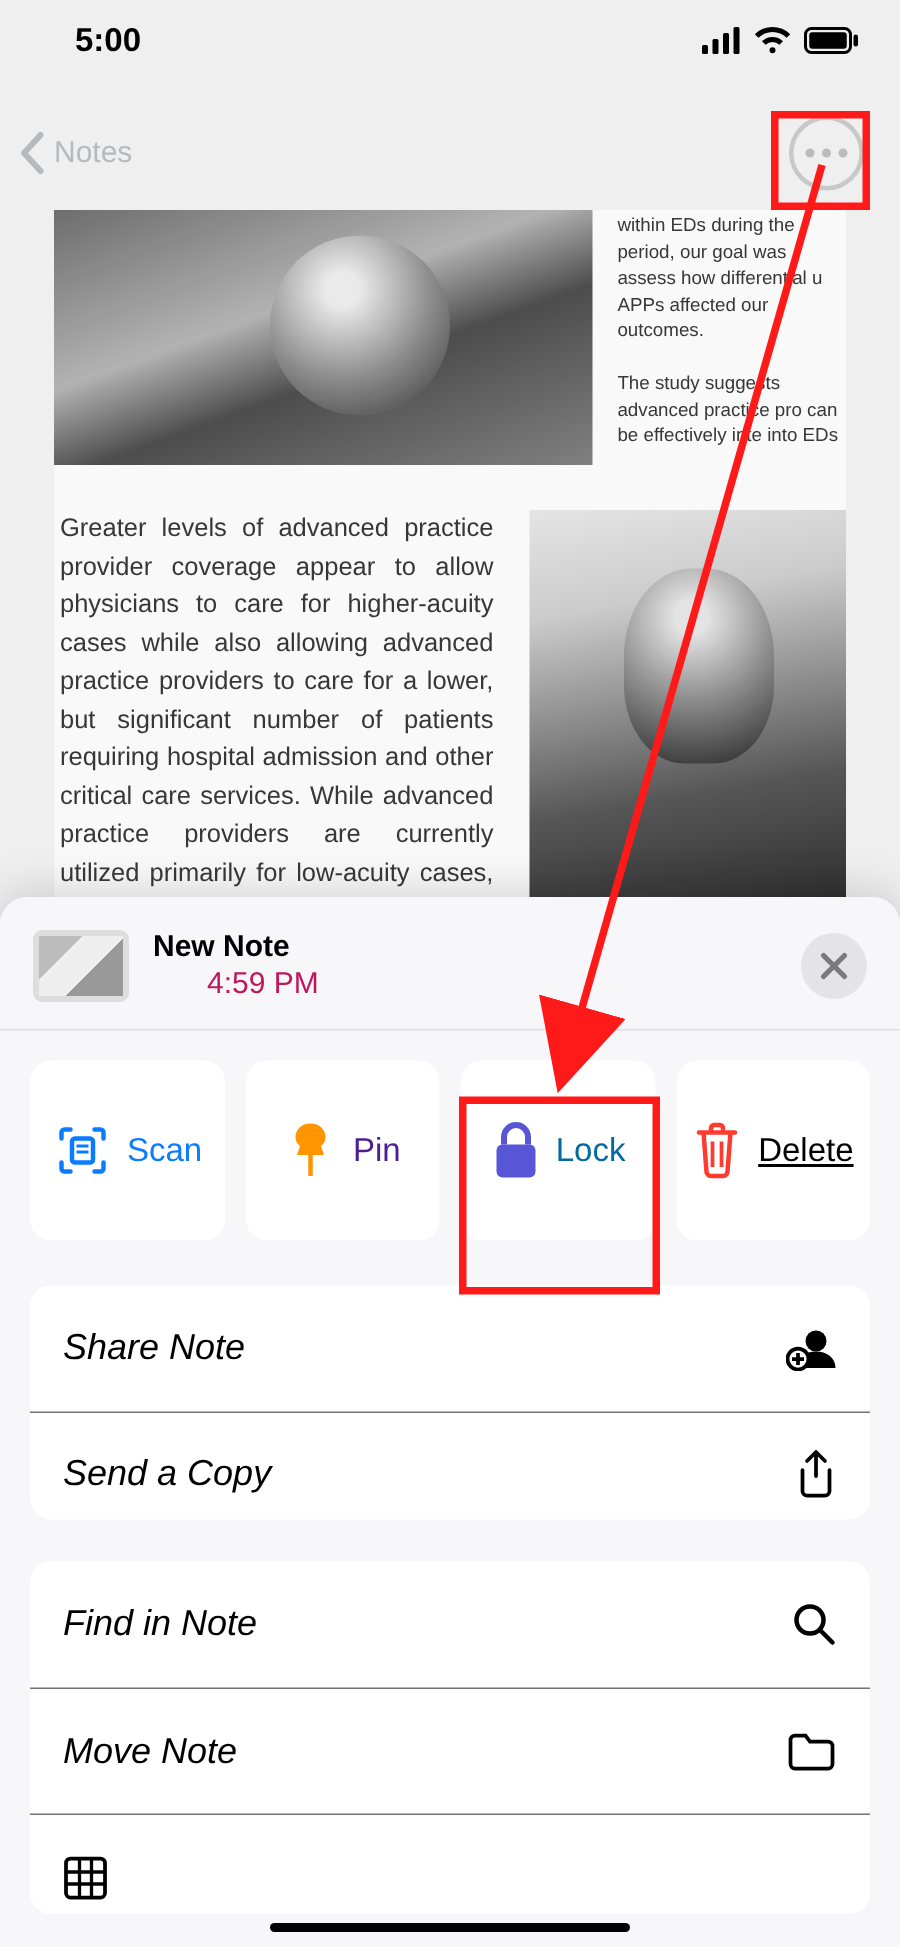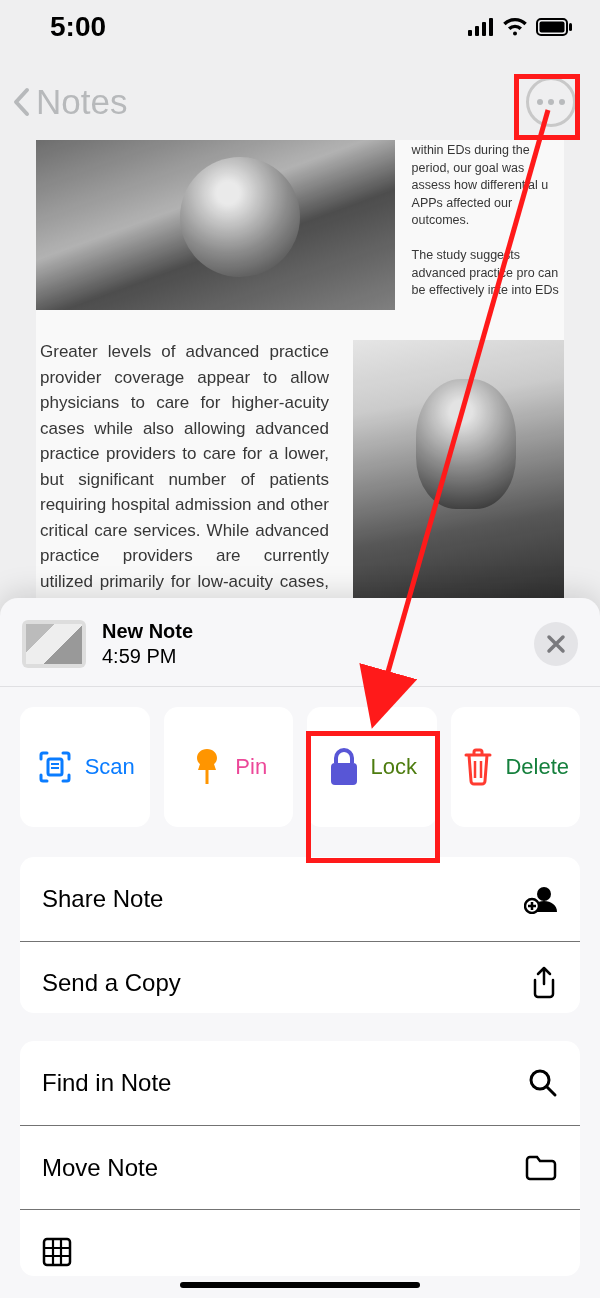--- a/index.html
+++ b/index.html
@@ -1,54 +1,54 @@
 <!DOCTYPE html>
 <html><head>
 <meta charset="utf-8">
 <style>
   * { box-sizing: border-box; margin: 0; padding: 0; }
   html, body { width: 600px; height: 1298px; font-family: -apple-system, "Helvetica Neue", Arial, sans-serif; background:#efeff0; overflow:hidden; position:relative;}
   
-  .status-bar { position:absolute; top:0; left:0; right:0; height:54px; display:flex; align-items:center; justify-content:space-between; padding:0 28px 0 50px; font-weight:700; font-size:28px; color:#000; }
+  .status-bar { position:absolute; top:0; left:0; right:0; height:54px; display:flex; align-items:center; justify-content:space-between; padding:0 28px 0 50px; font-weight:700; font-size:22px; color:#000; }
   .status-right { display:flex; align-items:center; gap:8px; }
   .status-right svg { display:block; }
 
   
   .nav-bar { position:absolute; top:72px; left:0; right:0; height:60px; display:flex; align-items:center; justify-content:space-between; padding:0 24px 0 12px; }
-  .back { display:flex; align-items:center; gap:4px; color:#b7b9bb; font-size:35px; }
+  .back { display:flex; align-items:center; gap:4px; color:#b7b9bb; font-size:20px; }
   .more-btn { width:50px; height:50px; border-radius:50%; border:3px solid #c8c8c8; display:flex; align-items:center; justify-content:center; gap:5px; background:#efeff0;}
   .more-btn span { width:6px; height:6px; border-radius:50%; background:#b9bbbd; }
 
   
   .note-area { position:absolute; top:140px; left:36px; right:36px; bottom:0; background:#fff; filter:grayscale(100%) contrast(95%); overflow:hidden; }
   .note-photo1 { position:absolute; top:0; left:0; width:68%; height:170px; background:linear-gradient(160deg,#6c6c6c 0%,#b5b5b5 40%,#4a4a4a 60%,#808080 100%); }
   .note-photo1::after{content:"";position:absolute;left:40%;top:10%;width:120px;height:120px;border-radius:50%;background:radial-gradient(circle at 40% 30%,#f0f0f0 10%,#8a8a8a 55%,#333 100%);}
   .note-text1 { position:absolute; top:0; right:0; width:30%; font-size:12.5px; color:#333; line-height:1.4; padding:2px 0 0 6px;}
   .note-text2 { position:absolute; top:195px; left:0; width:57%; font-size:17px; color:#333; line-height:1.5; text-align:justify; padding:4px 8px 0 4px;}
   .note-photo2 { position:absolute; top:200px; right:0; width:40%; height:260px; background:linear-gradient(170deg,#eaeaea 0%,#cfcfcf 25%,#555 70%,#2b2b2b 100%); }
   .note-photo2::after{content:"";position:absolute;left:30%;top:15%;width:100px;height:130px;border-radius:45% 45% 40% 40%;background:radial-gradient(circle at 45% 25%,#e8e8e8 10%,#8c8c8c 50%,#222 100%);}
 
   
   .sheet { position:absolute; left:0; right:0; bottom:0; top:598px; background:#f7f7f9; border-top-left-radius:18px; border-top-right-radius:18px; box-shadow:0 -4px 30px rgba(0,0,0,.15); display:flex; flex-direction:column; }
   .sheet-header { display:flex; align-items:center; padding:22px 22px 18px 22px; gap:16px;}
   .thumb { width:64px; height:48px; background:#ddd; border-radius:6px; position:relative; overflow:hidden;}
   .thumb::before{content:"";position:absolute;inset:4px;background:linear-gradient(135deg,#bbb 30%,#eee 30% 60%,#999 60%);}
   .sheet-title-wrap { flex:1; }
   .sheet-title { font-size:20px; font-weight:700; color:#000; }
-  .sheet-sub { font-size:20px; color:#000000; margin-top:2px;}
+  .sheet-sub { font-size:20px; color:#be185d; margin-top:2px;margin-left:36px;}
   .close-btn { width:44px; height:44px; border-radius:50%; background:#e4e4e7; display:flex; align-items:center; justify-content:center; }
   .sheet-divider { height:1px; background:#e0e0e3; margin:0; }
 
   .quick-row { display:flex; gap:14px; padding:20px 20px 24px 20px; }
   .quick-btn { flex:1; background:#fff; border-radius:14px; height:120px; display:flex; flex-direction:row; align-items:center; justify-content:center; gap:10px; }
   .quick-btn .ql { font-size:22px; }
-  .q-scan .ql{ color:#0a7cff;} .q-pin .ql{color:#ec4899;} .q-lock .ql{color:#4d7c0f;} .q-delete .ql{color:#15803d;}
+  .q-scan .ql{ color:#0a7cff;} .q-pin .ql{color:#4c1d95;} .q-lock .ql{color:#0369a1;} .q-delete .ql{color:#000000;text-decoration:underline;}
 
   .list-group { margin:6px 20px 22px 20px; background:#fff; border-radius:14px; overflow:hidden; }
-  .list-item { display:flex; align-items:center; justify-content:space-between; padding:0 22px; height:84px; font-size:24px; color:#000;}
+  .list-item { display:flex; align-items:center; justify-content:space-between; padding:0 22px; height:84px; font-size:24px; color:#000;font-style:italic;}
   .list-item + .list-item { border-top:1px solid #737373; }
 
   .home-indicator { position:absolute; bottom:10px; left:50%; transform:translateX(-50%); width:240px; height:6px; background:#000; border-radius:4px; }
 
   
   .annot-box { position:absolute; border:5px solid #ff1a1a; pointer-events:none; }
   .annot-more { top:74px; left:514px; width:66px; height:66px; }
   .annot-lock { top:731px; left:306px; width:134px; height:132px; }
   .arrow-svg { position:absolute; top:80px; left:300px; width:290px; height:650px; pointer-events:none; overflow:visible; }
 </style>

